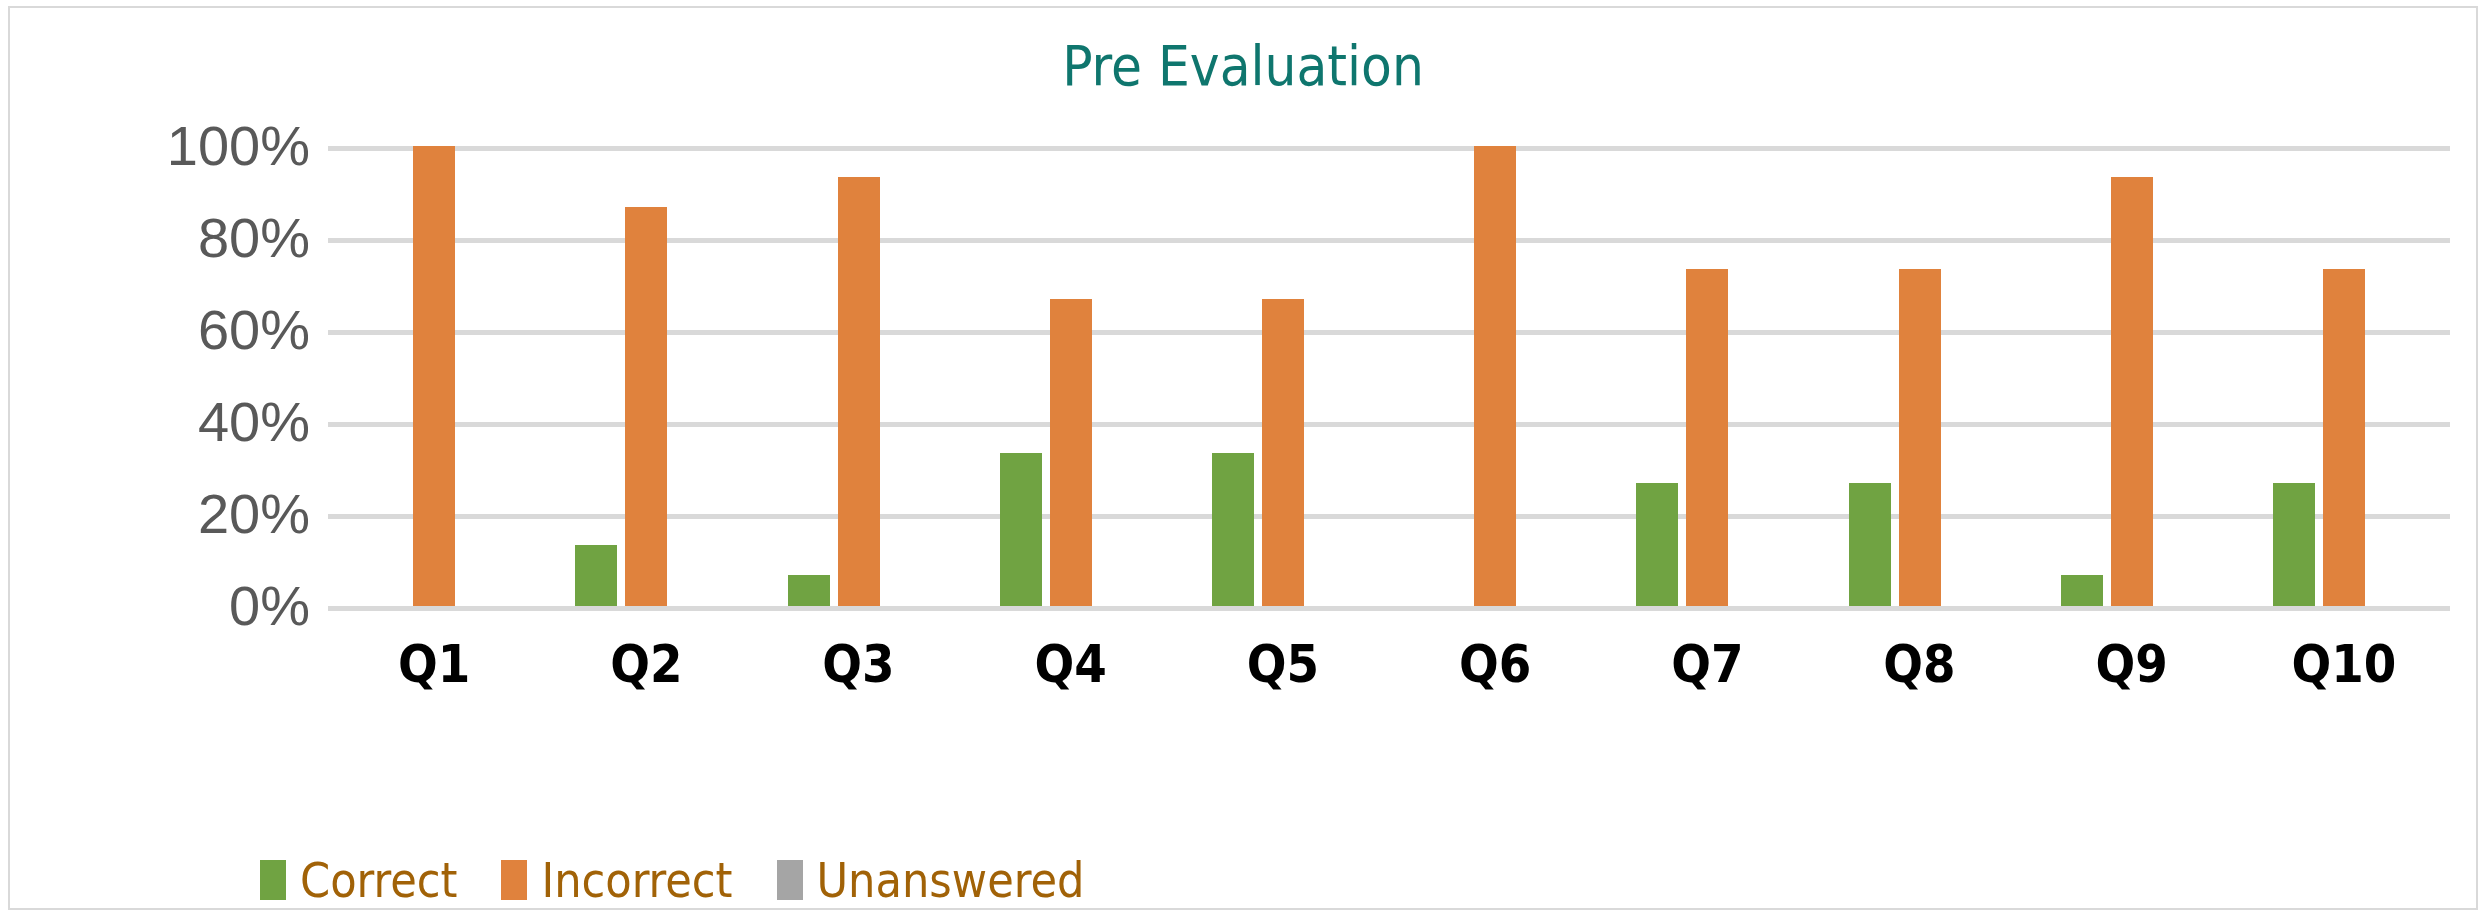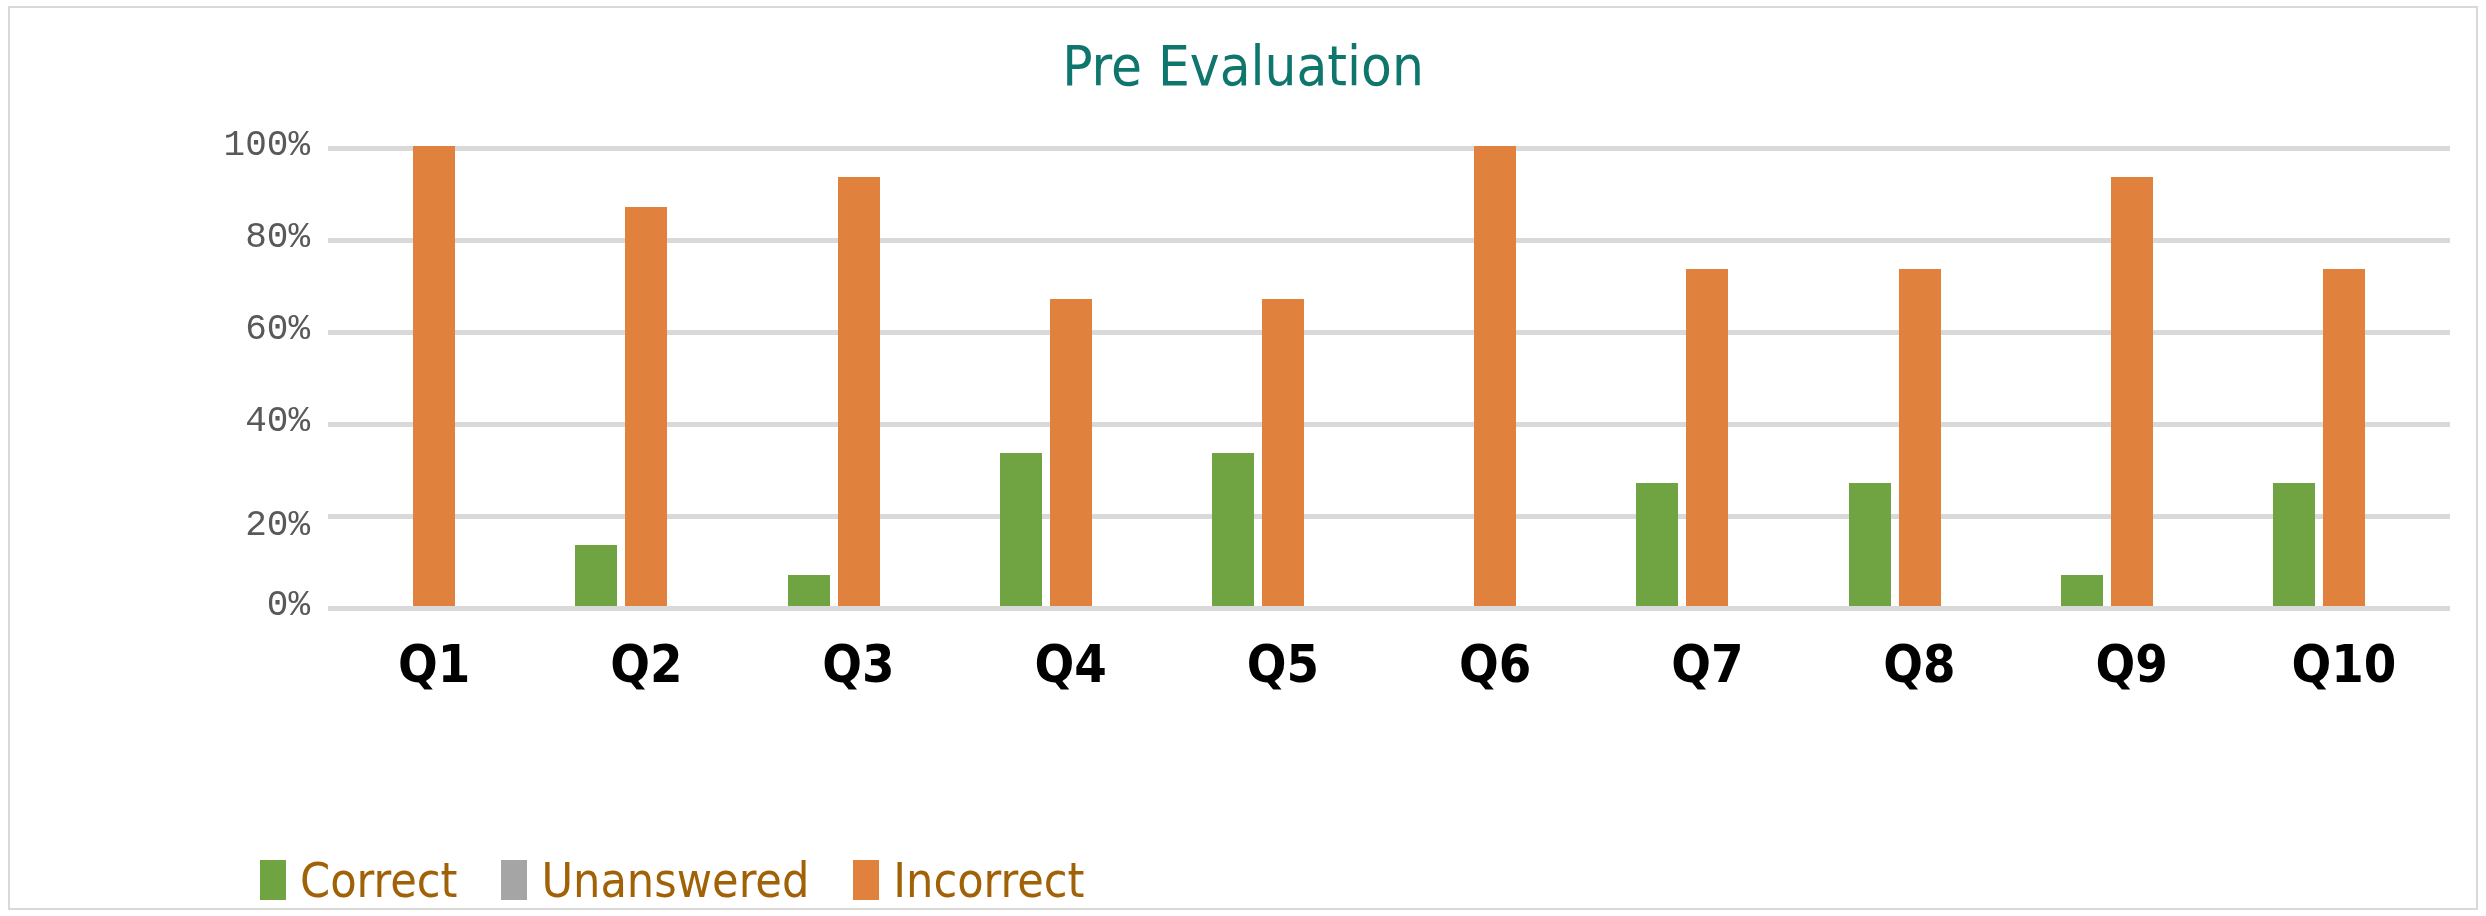--- a/index.html
+++ b/index.html
@@ -100,22 +100,22 @@
     left: 90px;
     top: 138px;
     width: 210px;
     height: 460px;
   }
   .y-label {
     position: absolute;
     right: 0;
     width: 100%;
     text-align: right;
-    font-family: Liberation Mono, monospace;
-    font-size: 36px;
+    font-family: Liberation Sans, sans-serif;
+    font-size: 56px;
     color: #595959;
     transform: translateY(-50%);
     line-height: 1;
     white-space: nowrap;
   }
 
   
   .x-labels {
     position: absolute;
     left: 318px;
@@ -169,21 +169,21 @@
 
   <div class="chart-frame">
 
     <div class="chart-title">Pre Evaluation</div>
 
     <div class="y-labels" id="y-labels">
         <div class="y-label" style="top: 0px;">100%</div>
         <div class="y-label" style="top: 92px;">80%</div>
         <div class="y-label" style="top: 184px;">60%</div>
         <div class="y-label" style="top: 276px;">40%</div>
-        <div class="y-label" style="top: 380px;">20%</div>
+        <div class="y-label" style="top: 368px;">20%</div>
         <div class="y-label" style="top: 460px;">0%</div>
       </div>
 
     <div class="plot">
       <div id="gridlines">
           <div class="gridline" style="top: 0px;"></div>
           <div class="gridline" style="top: 92px;"></div>
           <div class="gridline" style="top: 184px;"></div>
           <div class="gridline" style="top: 276px;"></div>
           <div class="gridline" style="top: 368px;"></div>
@@ -255,24 +255,24 @@
         <div class="x-label">Q9</div>
         <div class="x-label">Q10</div>
       </div>
 
     <div class="legend" id="legend">
         <div class="legend-item">
           <span class="legend-swatch" style="background: rgb(112, 163, 66);"></span>
           <span class="legend-text">Correct</span>
         </div>
         <div class="legend-item">
+          <span class="legend-swatch" style="background: rgb(224, 130, 61);"></span>
+          <span class="legend-text">Incorrect</span>
+        </div>
+        <div class="legend-item">
           <span class="legend-swatch" style="background: rgb(165, 165, 165);"></span>
           <span class="legend-text">Unanswered</span>
         </div>
-        <div class="legend-item">
-          <span class="legend-swatch" style="background: rgb(224, 130, 61);"></span>
-          <span class="legend-text">Incorrect</span>
-        </div>
       </div>
 
   </div>
 
 </div>
 
 </body></html>

